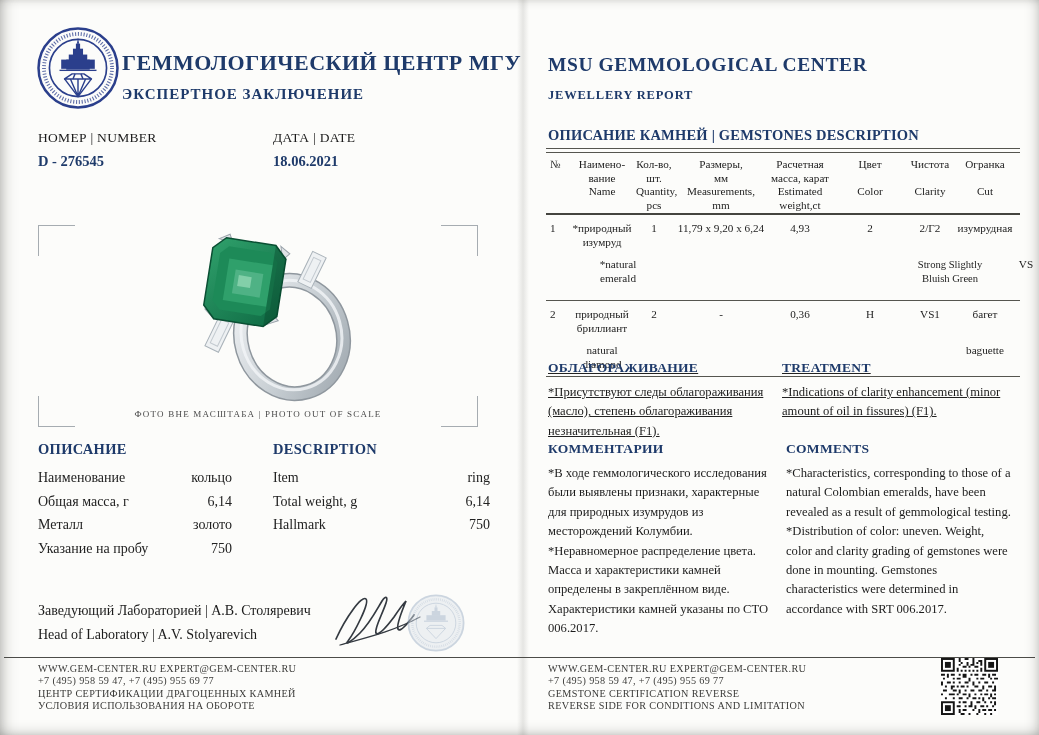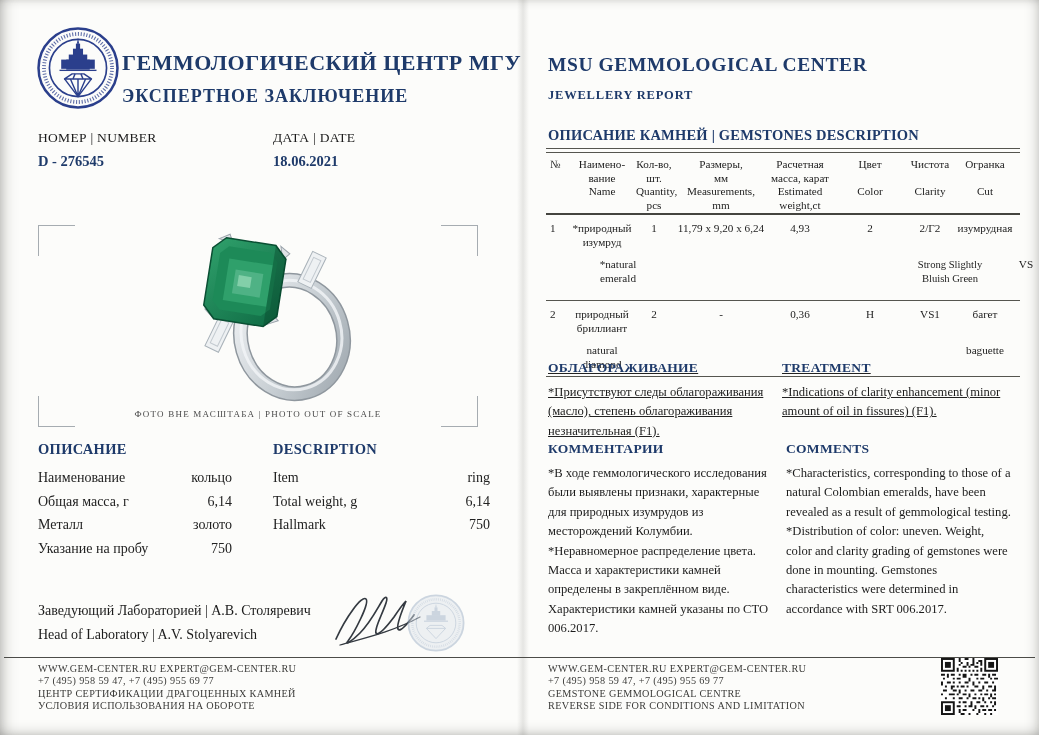--- a/index.html
+++ b/index.html
@@ -14,21 +14,21 @@
                inset 0 10px 12px -12px rgba(60,60,55,.3);
   }
   .fold{position:absolute;left:517px;top:0;width:12px;height:735px;
     background:linear-gradient(to right,rgba(0,0,0,0),rgba(90,90,85,.14) 50%,rgba(0,0,0,0));}
   .navy{color:#1e3a6a;}
   .abs{position:absolute;}
   .pre{white-space:pre-line;}
 
   
   .org-title{left:122px;top:50px;font-size:22px;font-weight:600;letter-spacing:.5px;}
-  .org-sub{left:122px;top:86px;font-size:18px;font-weight:600;letter-spacing:1px;text-align:right;}
+  .org-sub{left:122px;top:86px;font-size:15px;font-weight:600;letter-spacing:1px;text-align:right;}
   .lbl{font-size:13.5px;color:#1b1b1b;letter-spacing:.3px;}
   .val{font-size:14.5px;font-weight:600;}
   .num-lbl{left:38px;top:130px;} .num-val{left:38px;top:153px;}
   .date-lbl{left:273px;top:130px;} .date-val{left:273px;top:153px;}
 
   
   .photo{left:38px;top:225px;width:440px;height:202px;}
   .cm{position:absolute;width:36px;height:30px;border:0 solid #a6acb1;}
   .cm-tl{left:0;top:0;border-left-width:1px;border-top-width:1px;}
   .cm-tr{right:0;top:0;border-right-width:1px;border-top-width:1px;}
@@ -349,21 +349,21 @@
   <div class="abs foot foot-left">
     <div>WWW.GEM-CENTER.RU EXPERT@GEM-CENTER.RU</div>
     <div>+7 (495) 958 59 47, +7 (495) 955 69 77</div>
     <div>ЦЕНТР СЕРТИФИКАЦИИ ДРАГОЦЕННЫХ КАМНЕЙ</div>
     <div>УСЛОВИЯ ИСПОЛЬЗОВАНИЯ НА ОБОРОТЕ</div>
   </div>
 
   <div class="abs foot foot-right">
     <div>WWW.GEM-CENTER.RU EXPERT@GEM-CENTER.RU</div>
     <div>+7 (495) 958 59 47, +7 (495) 955 69 77</div>
-    <div>GEMSTONE GEMMOLOGICAL CENTRE</div>
+    <div>GEMSTONE CERTIFICATION REVERSE</div>
     <div>REVERSE SIDE FOR CONDITIONS AND LIMITATION</div>
   </div>
 
   <svg class="abs qr" width="57" height="57" viewBox="0 0 29 29">
     <rect x="0" y="0" width="29" height="29" fill="#ffffff"></rect>
     <g fill="#151515">
       <rect x="0" y="0" width="7" height="7"></rect>
         <rect x="22" y="0" width="7" height="7"></rect>
         <rect x="0" y="22" width="7" height="7"></rect>
     </g>

